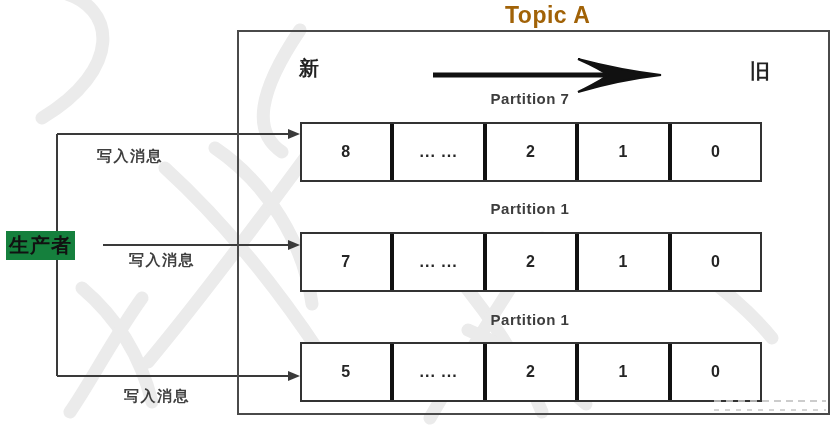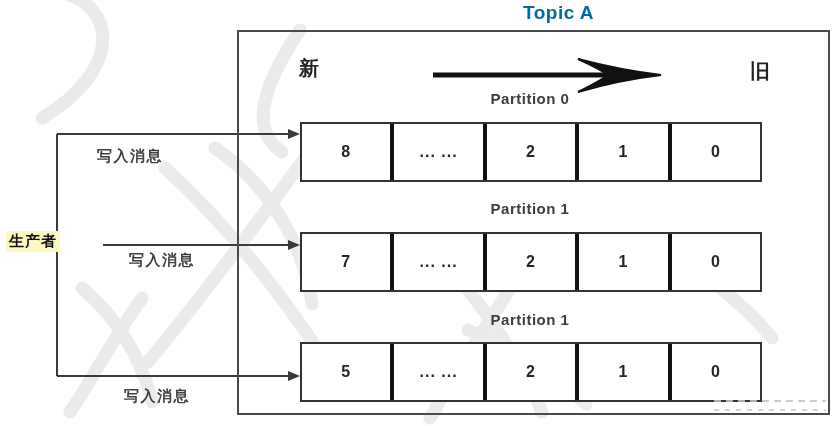--- a/index.html
+++ b/index.html
@@ -11,42 +11,42 @@
   
   .wm{position:absolute;inset:0;z-index:0;pointer-events:none;}
   
   .lines{position:absolute;inset:0;z-index:1;pointer-events:none;}
   
   .topic-box{
     left:237px;top:30px;width:593px;height:385px;
     border:2px solid #4a4a4a;box-sizing:border-box;z-index:1;background:transparent;
   }
   .title{
-    left:523px;top:2px;font-size:19px;font-weight:bold;color:#0369a1;
+    left:505px;top:2px;font-size:23px;font-weight:bold;color:#a16207;
     letter-spacing:0.5px;z-index:2;
   }
   .dir-label{font-size:20px;font-weight:bold;color:#222;z-index:2;}
   .new-label{left:299px;top:55px;}
   .old-label{left:750px;top:58px;}
   .part-label{
     left:298px;width:464px;text-align:center;font-size:15px;font-weight:bold;
     color:#3d3d3d;letter-spacing:0.5px;z-index:2;
   }
   .part-row{
     left:300px;width:462px;height:60px;border:2px solid #333;box-sizing:border-box;
     display:flex;z-index:2;background:#fff;
   }
   .cell{
     flex:1;display:flex;align-items:center;justify-content:center;
     font-size:16px;font-weight:bold;color:#252525;letter-spacing:1px;
   }
   .cell + .cell{border-left:4px solid #111;}
   .producer{
-    left:6px;top:231px;font-size:15px;font-weight:bold;color:#111;
-    background:#fef9c3;padding:1px 3px;z-index:3;letter-spacing:1px;
+    left:6px;top:231px;font-size:20px;font-weight:bold;color:#111;
+    background:#15803d;padding:1px 3px;z-index:3;letter-spacing:1px;
   }
   .write-label{
     font-size:15px;color:#3f3f3f;letter-spacing:1.5px;z-index:2;background:transparent;font-weight:bold;
   }
   .wl1{left:97px;top:147px;}
   .wl2{left:129px;top:251px;}
   .wl3{left:124px;top:387px;}
   .artifact{
     left:714px;top:399px;width:112px;height:13px;z-index:2;opacity:.85;
     background:
@@ -102,21 +102,21 @@
 
   <div class="abs dir-label new-label">新</div>
   <div class="abs dir-label old-label">旧</div>
 
   <div class="abs producer">生产者</div>
 
   <div class="abs write-label wl1">写入消息</div>
   <div class="abs write-label wl2">写入消息</div>
   <div class="abs write-label wl3">写入消息</div>
 
-  <div class="abs part-label" style="top:90px">Partition 0</div>
+  <div class="abs part-label" style="top:90px">Partition 7</div>
   <div class="abs part-row" style="top:122px">
     <div class="cell">8</div>
     <div class="cell">... ...</div>
     <div class="cell">2</div>
     <div class="cell">1</div>
     <div class="cell">0</div>
   </div>
 
   <div class="abs part-label" style="top:200px">Partition 1</div>
   <div class="abs part-row" style="top:232px">

